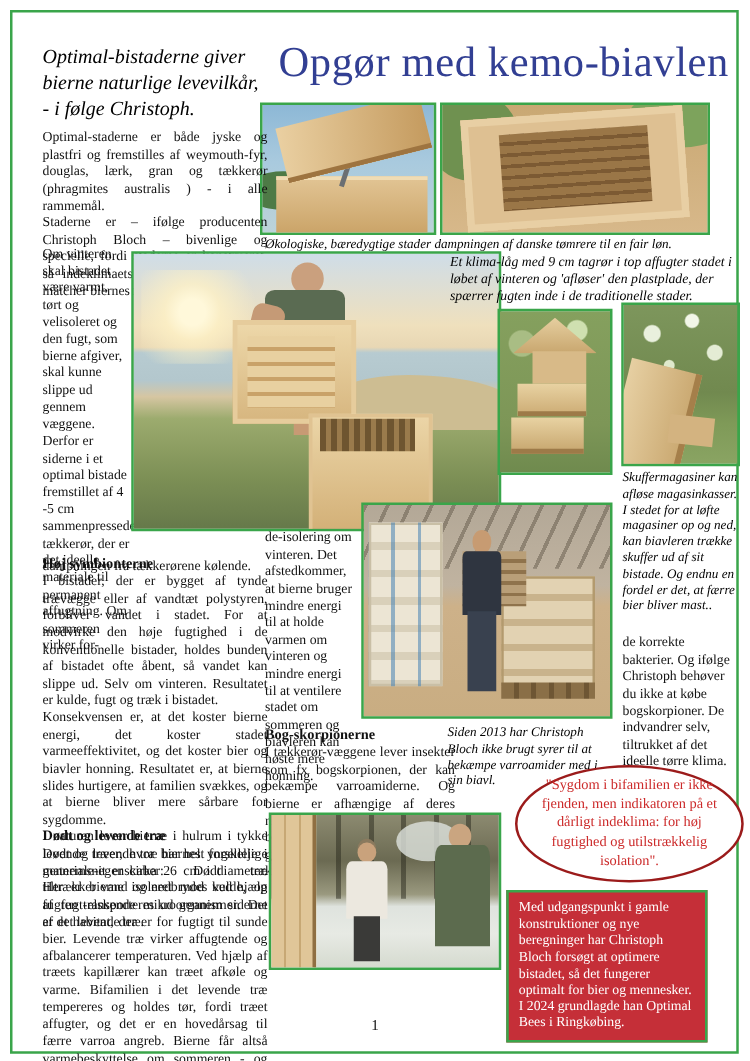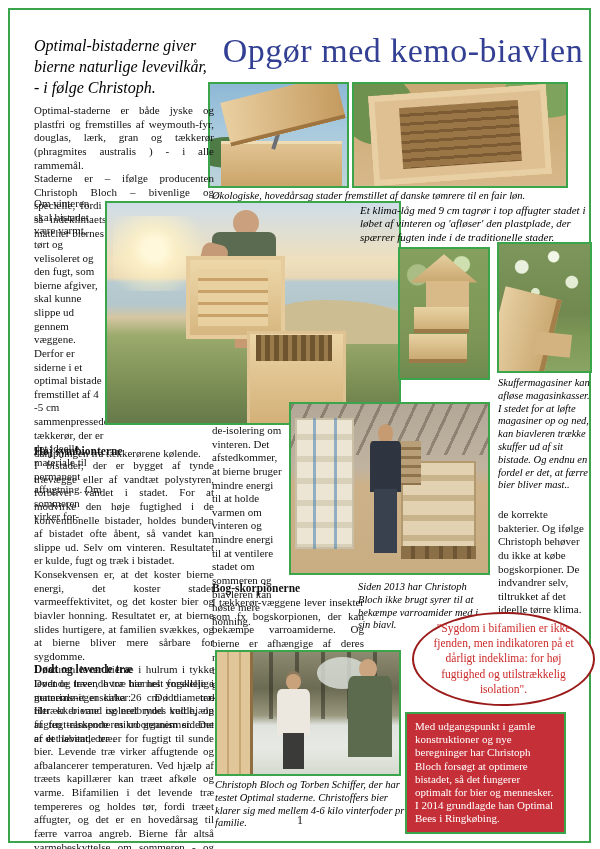--- a/index.html
+++ b/index.html
@@ -113,21 +113,21 @@
     <div class="box"></div>
     <div class="strut"></div>
     <div class="lid"></div>
   </div>
   <div class="photo ph-interior" style="left:352px;top:82px;width:216px;height:106px;">
     <div class="leaf"></div>
     <div class="leaf2"></div>
     <div class="rim"></div>
     <div class="slats"></div>
   </div>
-  <div class="abs caption" style="left:212px;top:190px;width:380px;">Økologiske, hovedårsag stader fremstillet af danske tømrere til en fair løn.</div>
+  <div class="abs caption" style="left:212px;top:190px;width:380px;">Økologiske, bæredygtige stader dampningen af danske tømrere til en fair løn.</div>
 
   <div class="abs body-txt" style="left:34px;top:104px;width:180px;">
     <p>Optimal-staderne er både jyske og plastfri og fremstilles af weymouth-fyr, douglas, lærk, gran og tækkerør  (phragmites australis ) - i alle rammemål.</p>
     <p>Staderne er – ifølge producenten Christoph Bloch – bivenlige og specielle, fordi staderne er konstrueret, så indeklimaets fugt og temperaturer, matcher biernes miljø i et levende træ.</p>
   </div>
   <div class="abs body-txt narrow" style="left:34px;top:197px;width:70px;">Om vinteren skal bistadet være varmt, tørt og velisoleret og den fugt, som bierne afgiver, skal kunne slippe ud gennem væggene. Derfor er siderne i et optimal bistade fremstillet af 4 -5 cm sammenpressede tækkerør, der er det ideelle materiale til permanent affugtning. Om sommeren virker for-</div>
   <div class="abs body-txt narrow" style="left:34px;top:427px;width:205px;margin-top:20px;">dampningen fra tækkerørene kølende.</div>
 
   <div class="photo ph-beach" style="left:105px;top:201px;width:296px;height:224px;">
     <div class="sun"></div>
@@ -191,20 +191,19 @@
   <div class="photo ph-winter" style="left:215px;top:650px;width:186px;height:126px;">
     <div class="trees"></div>
     <div class="skyhole"></div>
     <div class="door"></div>
     <div class="m1-head"></div>
     <div class="m1-body"></div>
     <div class="m1-legs"></div>
     <div class="m2-head"></div>
     <div class="m2-body"></div>
   </div>
-  <div class="abs caption" style="left:215px;top:779px;width:196px;">Christoph Bloch og Torben Schiffer, der har testet Optimal staderne. Christoffers bier klarer sig med mellem 4-6 kilo vinterfoder pr familie.</div>
 
   <div class="abs quote" style="left:412px;top:612px;width:183px;height:94px;">"Sygdom i bifamilien er ikke fjenden, men indikatoren på et dårligt indeklima: for høj fugtighed og utilstrækkelig isolation".</div>
 
-  <div class="abs infobox" style="left:405px;top:712px;width:161px;">Med udgangspunkt i gamle konstruktioner og nye beregninger har Christoph Bloch forsøgt at optimere bistadet, så det fungerer optimalt for bier og mennesker. I 2014 grundlagde han Optimal Bees i Ringkøbing.</div>
+  <div class="abs infobox" style="left:405px;top:712px;width:161px;">Med udgangspunkt i gamle konstruktioner og nye beregninger har Christoph Bloch forsøgt at optimere bistadet, så det fungerer optimalt for bier og mennesker. I 2024 grundlagde han Optimal Bees i Ringkøbing.</div>
 
   <div class="abs pagenum" style="left:0;top:813px;">1</div>
 </div>
 
 </body></html>

